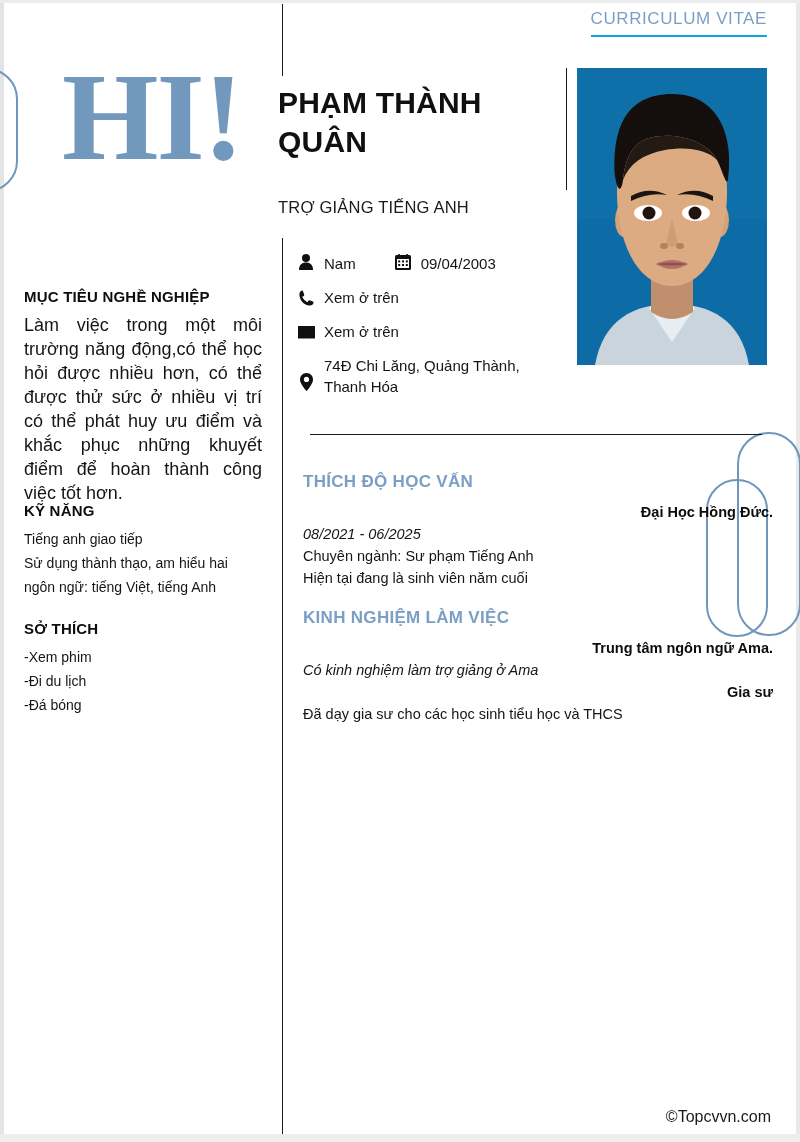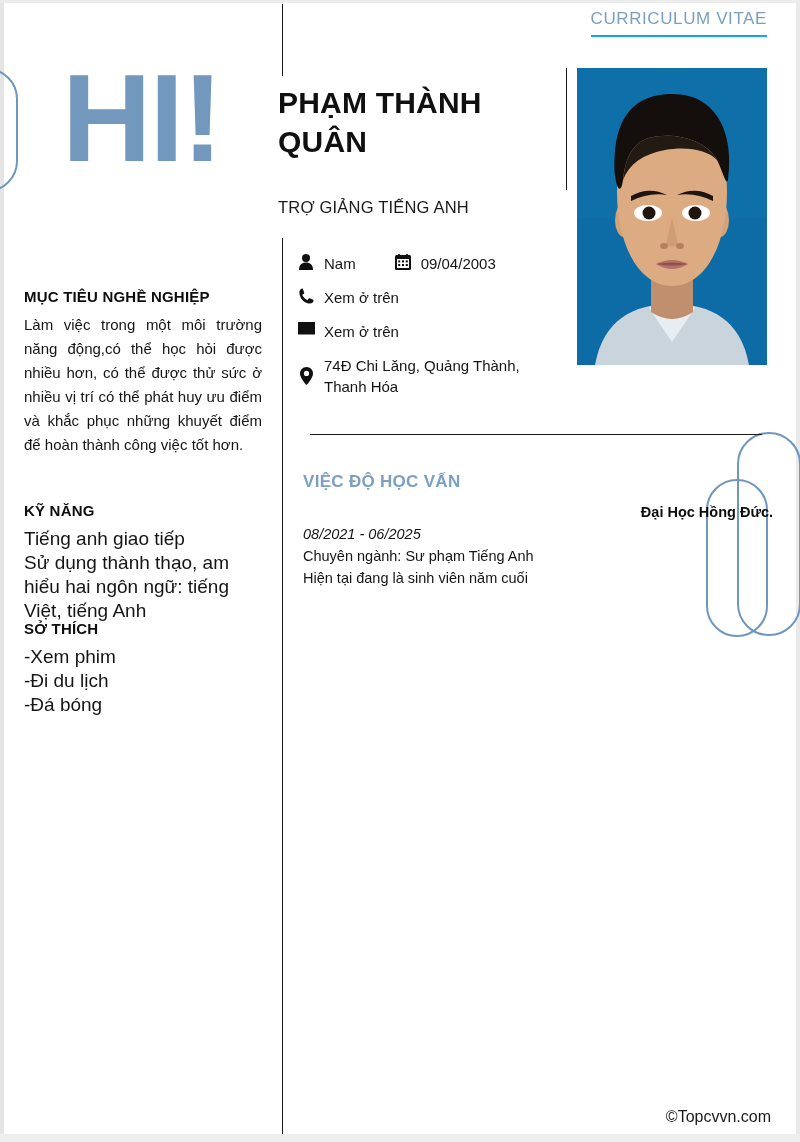--- a/index.html
+++ b/index.html
@@ -73,21 +73,21 @@
     color: #7b9fc4; font-weight: 400;
     padding-bottom: 6px;
     border-bottom: 2px solid #0ea5e9;
   }
 
   .hi {
     position: absolute; left: 62px; top: 62px;
     font-size: 124px; line-height: 112px;
     font-weight: 700; letter-spacing: -2px;
     color: #7398bd;
-    font-family: Liberation Sans, sans-serif;
+    font-family: Liberation Serif, serif;
   }
 
   .name {
     position: absolute; left: 278px; top: 83px;
     width: 280px;
     font-size: 30px; line-height: 39px;
     font-weight: 700; color: #101010;
     letter-spacing: 0.2px;
   }
   .job-title {
@@ -104,21 +104,21 @@
     background: #1169a4;
   }
   .photo svg { display: block; width: 190px; height: 297px; }
 
   
   .contact {
     position: absolute; left: 295px; top: 253px;
     width: 265px;
   }
   .c-row {
-    display: flex; align-items: flex-start;
+    display: flex; align-items: center;
     margin-bottom: 13px;
   }
   .c-row.addr { margin-bottom: 16px; }
   .c-ico {
     width: 22px; min-width: 22px;
     display: flex; justify-content: center;
     padding-top: 1px;
   }
   .c-ico svg { display: block; fill: #101010; }
   .c-txt {
@@ -128,25 +128,25 @@
   .c-inline { display: flex; align-items: flex-start; }
   .c-gap { width: 36px; }
 
   
   .side { position: absolute; left: 24px; width: 238px; }
   .side-h {
     font-size: 15px; font-weight: 700; color: #0d0d0d;
     letter-spacing: 0.2px; margin-bottom: 8px;
   }
   .side-p {
-    font-size: 15px; line-height: 24px; color: #151515;
+    font-size: 18px; line-height: 24px; color: #151515;
     text-align: justify;
   }
   .side-l {
-    font-size: 19px; line-height: 24px; color: #151515;
+    font-size: 14px; line-height: 24px; color: #151515;
   }
   #sec-objective { top: 288px; }
   #sec-skills    { top: 502px; }
   #sec-hobbies   { top: 620px; }
 
   
   .main { position: absolute; left: 303px; width: 470px; }
   .main-h {
     font-size: 17px; font-weight: 700; color: #7b9fc4;
     letter-spacing: 0.3px; margin-bottom: 9px;
@@ -311,23 +311,30 @@
   </div>
 
   <div class="side" id="sec-hobbies">
     <div class="side-h">SỞ THÍCH</div>
     <div class="side-l">-Xem phim</div>
     <div class="side-l">-Đi du lịch</div>
     <div class="side-l">-Đá bóng</div>
   </div>
 
   <div class="main" id="sec-education">
-    <div class="main-h">VIỆC ĐỘ HỌC VẤN</div>
+    <div class="main-h">THÍCH ĐỘ HỌC VẤN</div>
     <div class="m-bold">Đại Học Hồng Đức.</div>
     <div class="m-ital">08/2021 - 06/2025</div>
     <div class="m-norm">Chuyên ngành: Sư phạm Tiếng Anh</div>
     <div class="m-norm">Hiện tại đang là sinh viên năm cuối</div>
   </div>
 
+  <div class="main" id="sec-experience">
+    <div class="main-h">KINH NGHIỆM LÀM VIỆC</div>
+    <div class="m-bold">Trung tâm ngôn ngữ Ama.</div>
+    <div class="m-ital">Có kinh nghiệm làm trợ giảng ở Ama</div>
+    <div class="m-bold">Gia sư</div>
+    <div class="m-norm">Đã dạy gia sư cho các học sinh tiểu học và THCS</div>
+  </div>
 
   <div class="footer">©Topcvvn.com</div>
 
 </div>
 
 </body></html>

